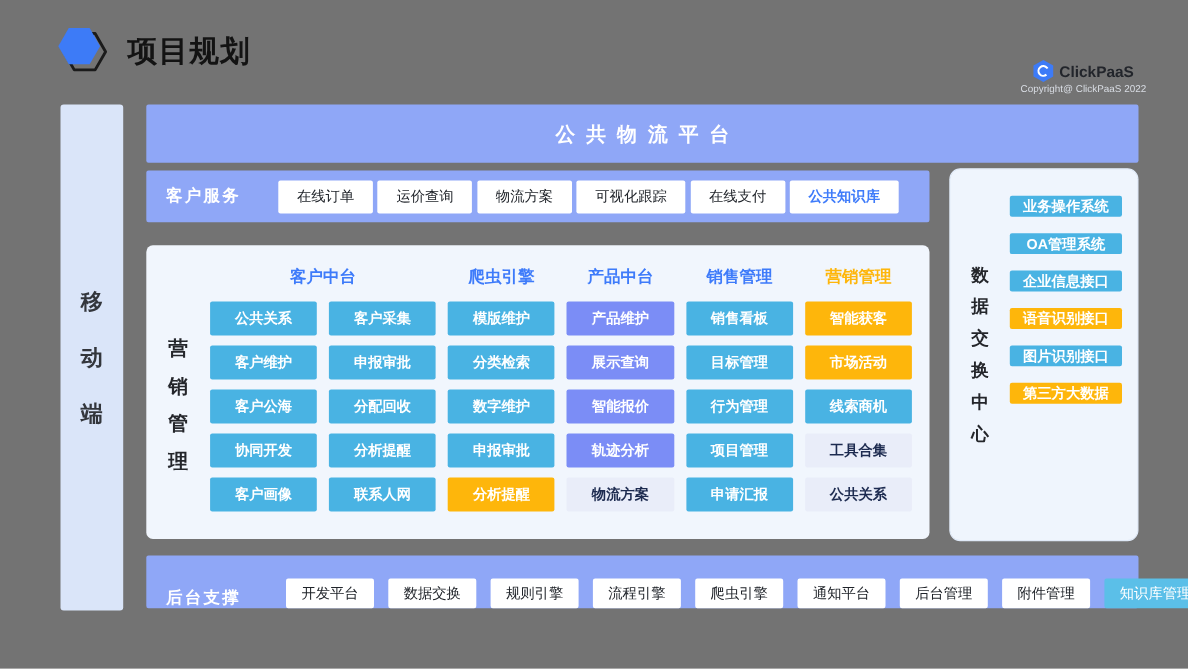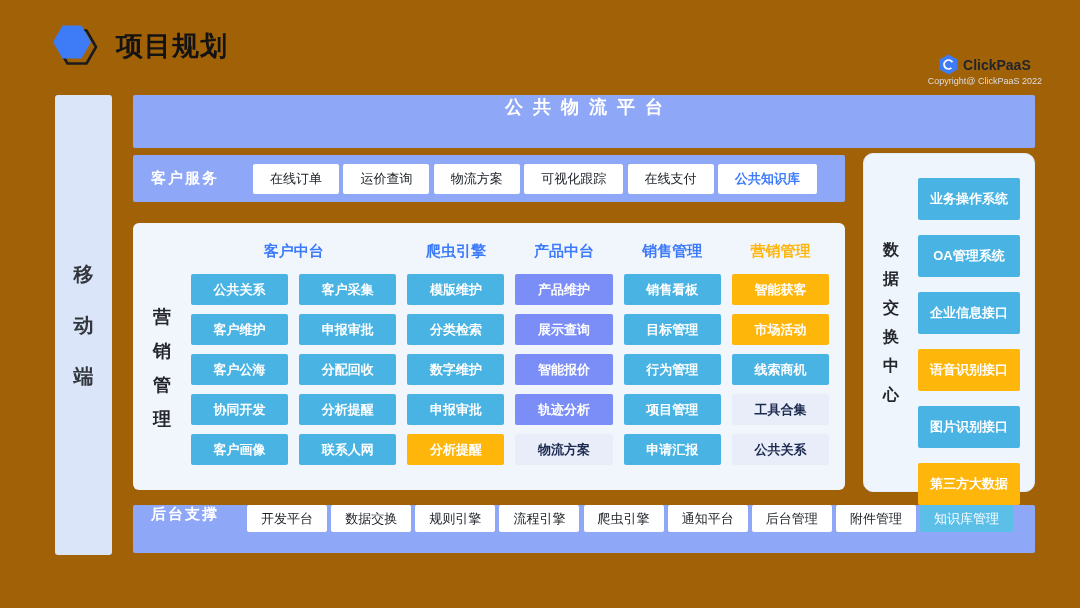--- a/index.html
+++ b/index.html
@@ -1,31 +1,31 @@
 <!DOCTYPE html>
 <html><head>
 <meta charset="utf-8">
 <style>
   html,body{margin:0;padding:0;background:#fff;}
-  .canvas{position:relative;width:1080px;height:608px;background:#a16207;overflow:hidden;
+  .canvas{position:relative;width:1080px;height:608px;background:#737373;overflow:hidden;
           font-family:"Liberation Sans",sans-serif;color:#111;}
 
   
   .page-header{position:absolute;left:50px;top:20px;display:flex;align-items:center;gap:14px;}
   .title{font-size:27px;font-weight:bold;color:#131313;letter-spacing:1px;}
   .brand{position:absolute;right:38px;top:30px;display:flex;flex-direction:column;align-items:center;margin-top:24px;}
   .brand-row{display:flex;align-items:center;gap:5px;}
   .brand-name{font-size:14px;font-weight:bold;color:#22252b;}
   .copyright{font-size:9px;color:#d9dde4;margin-top:1px;white-space:nowrap;}
 
   
   .left-rail{position:absolute;left:55px;top:95px;width:57px;height:460px;background:#dae5f9;border-radius:3px;
              display:flex;align-items:center;justify-content:center;}
   .top-banner{position:absolute;left:133px;top:95px;width:902px;height:53px;background:#8fa7f7;border-radius:2px;
-              display:flex;align-items:flex-start;justify-content:center;}
+              display:flex;align-items:center;justify-content:center;}
   .top-banner span{color:#fff;font-size:18px;font-weight:bold;letter-spacing:10px;text-indent:10px;}
   .cs-bar{position:absolute;left:133px;top:155px;width:712px;height:47px;background:#8fa7f7;border-radius:2px;
           display:flex;align-items:center;}
   .bar-label{color:#fff;font-size:15px;font-weight:bold;margin-left:18px;letter-spacing:2px;white-space:nowrap;}
   .cs-items{flex:1;display:flex;justify-content:space-between;align-items:center;margin:0 28px 0 34px;}
   .pill{background:#ffffff;color:#20242a;font-size:13px;height:30px;line-height:30px;padding:0 17px;
         border-radius:2px;white-space:nowrap;}
   .pill-accent{color:#3e7bfa;font-weight:bold;}
 
   .matrix-panel{position:absolute;left:133px;top:223px;width:712px;height:267px;background:#f1f6fd;border-radius:6px;}
@@ -39,26 +39,26 @@
         color:#ffffff;border-radius:2px;white-space:nowrap;}
   .v-sky{background:#49b3e3;}
   .v-peri{background:#7b8df6;}
   .v-orange{background:#feb60b;}
   .v-light{background:#e9edf9;color:#1d2b50;}
 
   .right-panel{position:absolute;left:863px;top:153px;width:172px;height:339px;background:#eff5fd;
                border:1px solid #e0eaf8;border-radius:10px;box-sizing:border-box;}
   .right-side-label{position:absolute;left:6px;top:0;height:100%;width:42px;display:flex;align-items:center;justify-content:center;}
   .right-items{position:absolute;right:14px;top:24px;width:102px;display:flex;flex-direction:column;gap:15px;}
-  .right-items .cell{height:42px;font-size:13px;}
+  .right-items .cell{height:19px;font-size:13px;}
 
   .backend-bar{position:absolute;left:133px;top:505px;width:902px;height:48px;background:#8fa7f7;border-radius:2px;
-               display:flex;align-items:flex-start;}
+               display:flex;align-items:flex-end;}
   .backend-items{flex:1;display:flex;justify-content:space-between;align-items:center;margin:0 22px 0 28px;}
-  .backend-items .pill{height:27px;line-height:27px;font-size:13px;padding:0 14px;}
+  .backend-items .pill{height:27px;line-height:27px;font-size:13px;padding:0 14px;margin-left:13px;}
   .pill-sky{background:#5bbfe8;color:#ffffff;border-radius:2px;}
 
   
   .v-label{display:flex;flex-direction:column;align-items:center;font-weight:bold;color:#24262b;}
   .v-rail{font-size:20px;gap:24px;color:#33363c;}
   .v-marketing{font-size:18px;gap:10px;}
   .v-exchange{font-size:16px;gap:8px;}
 </style>
 </head>
 <body>

